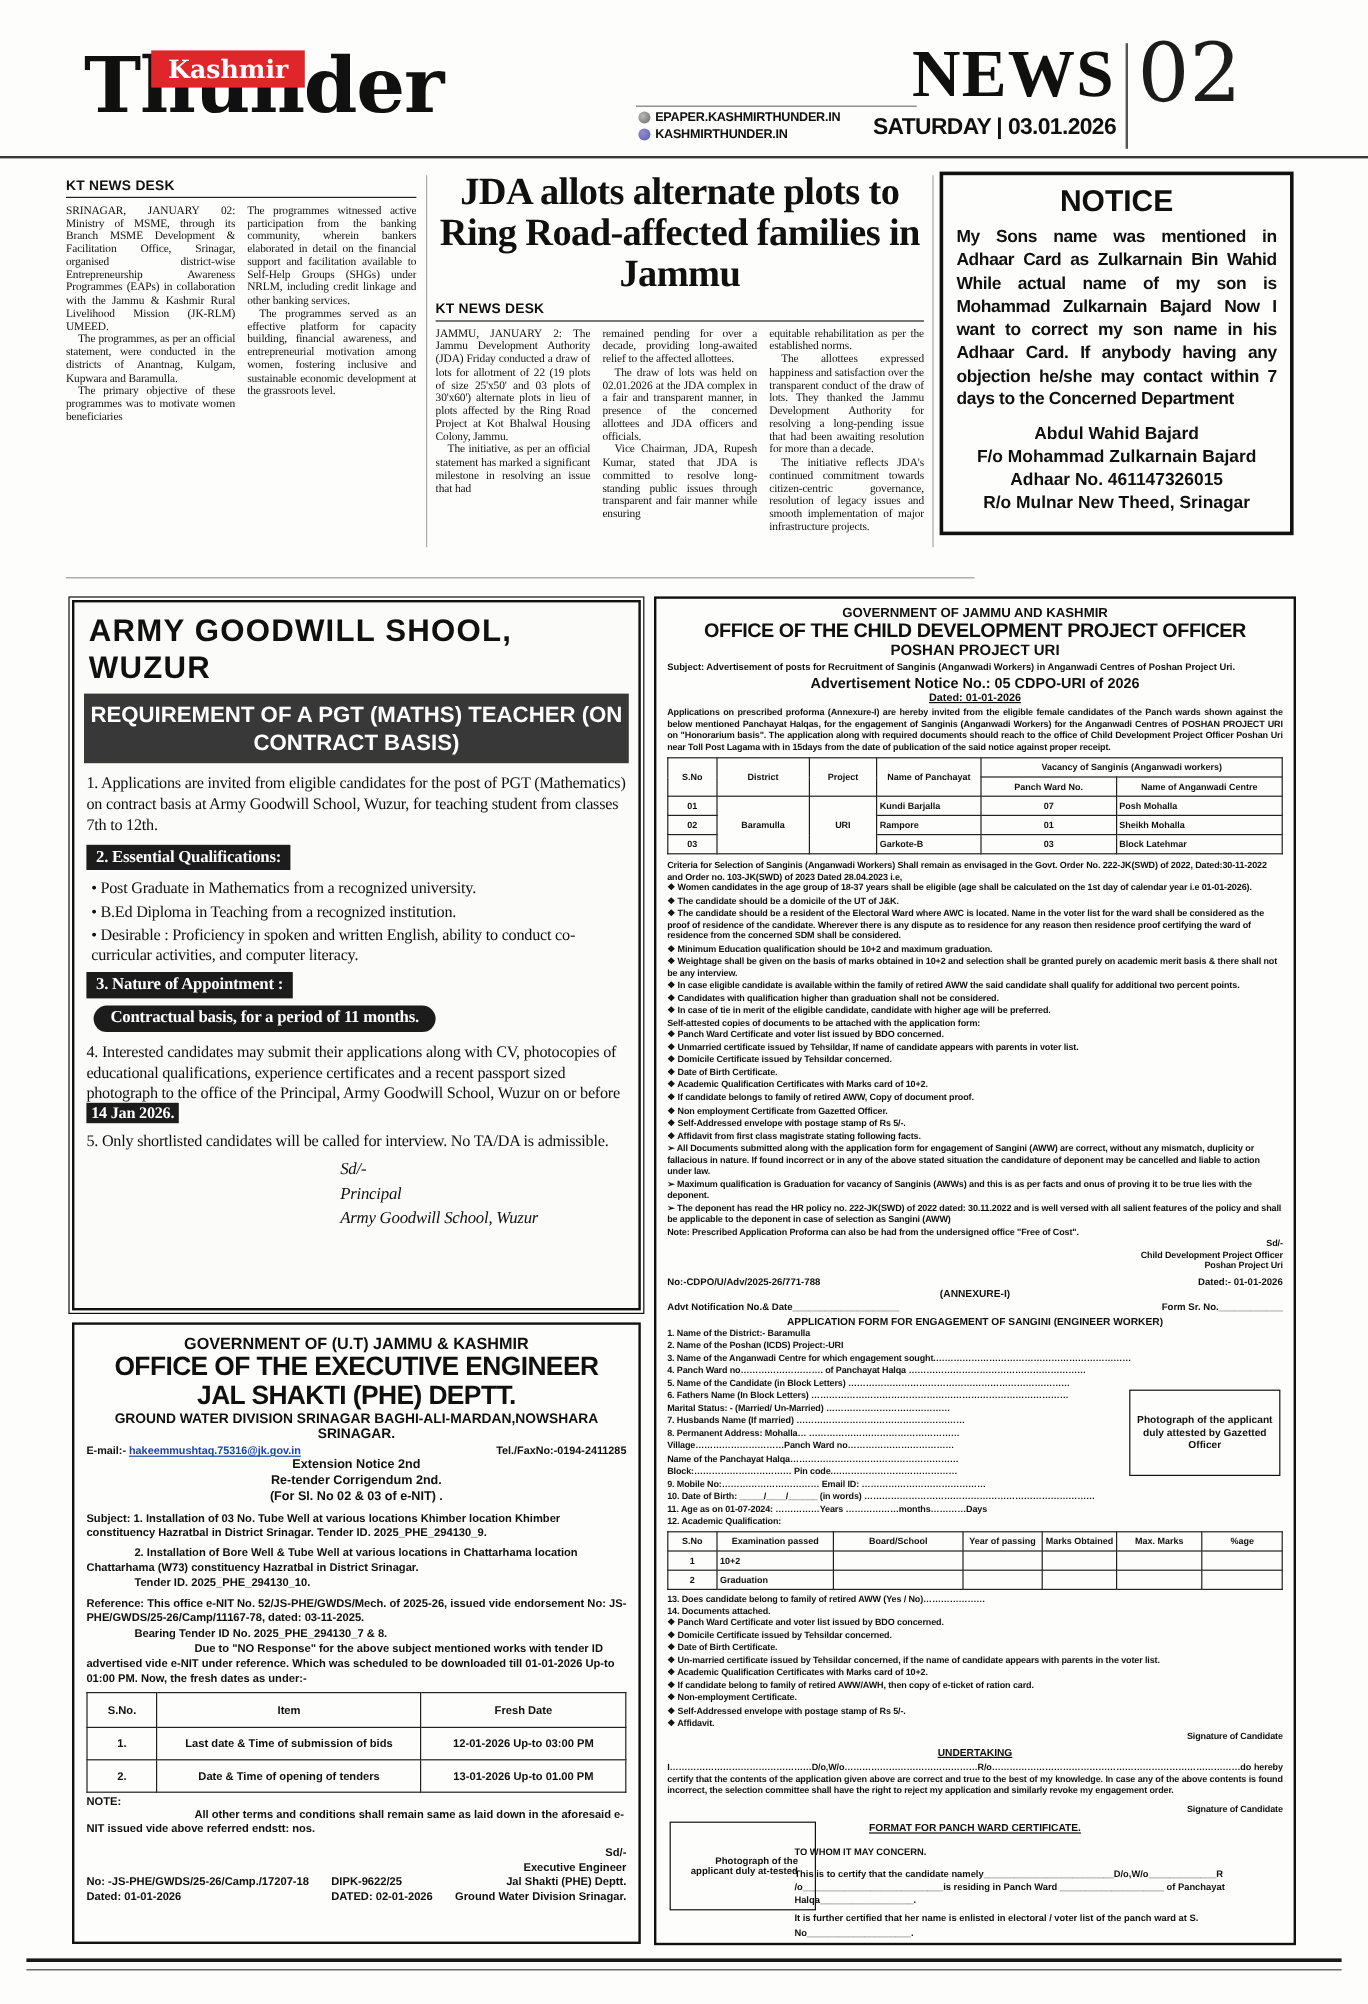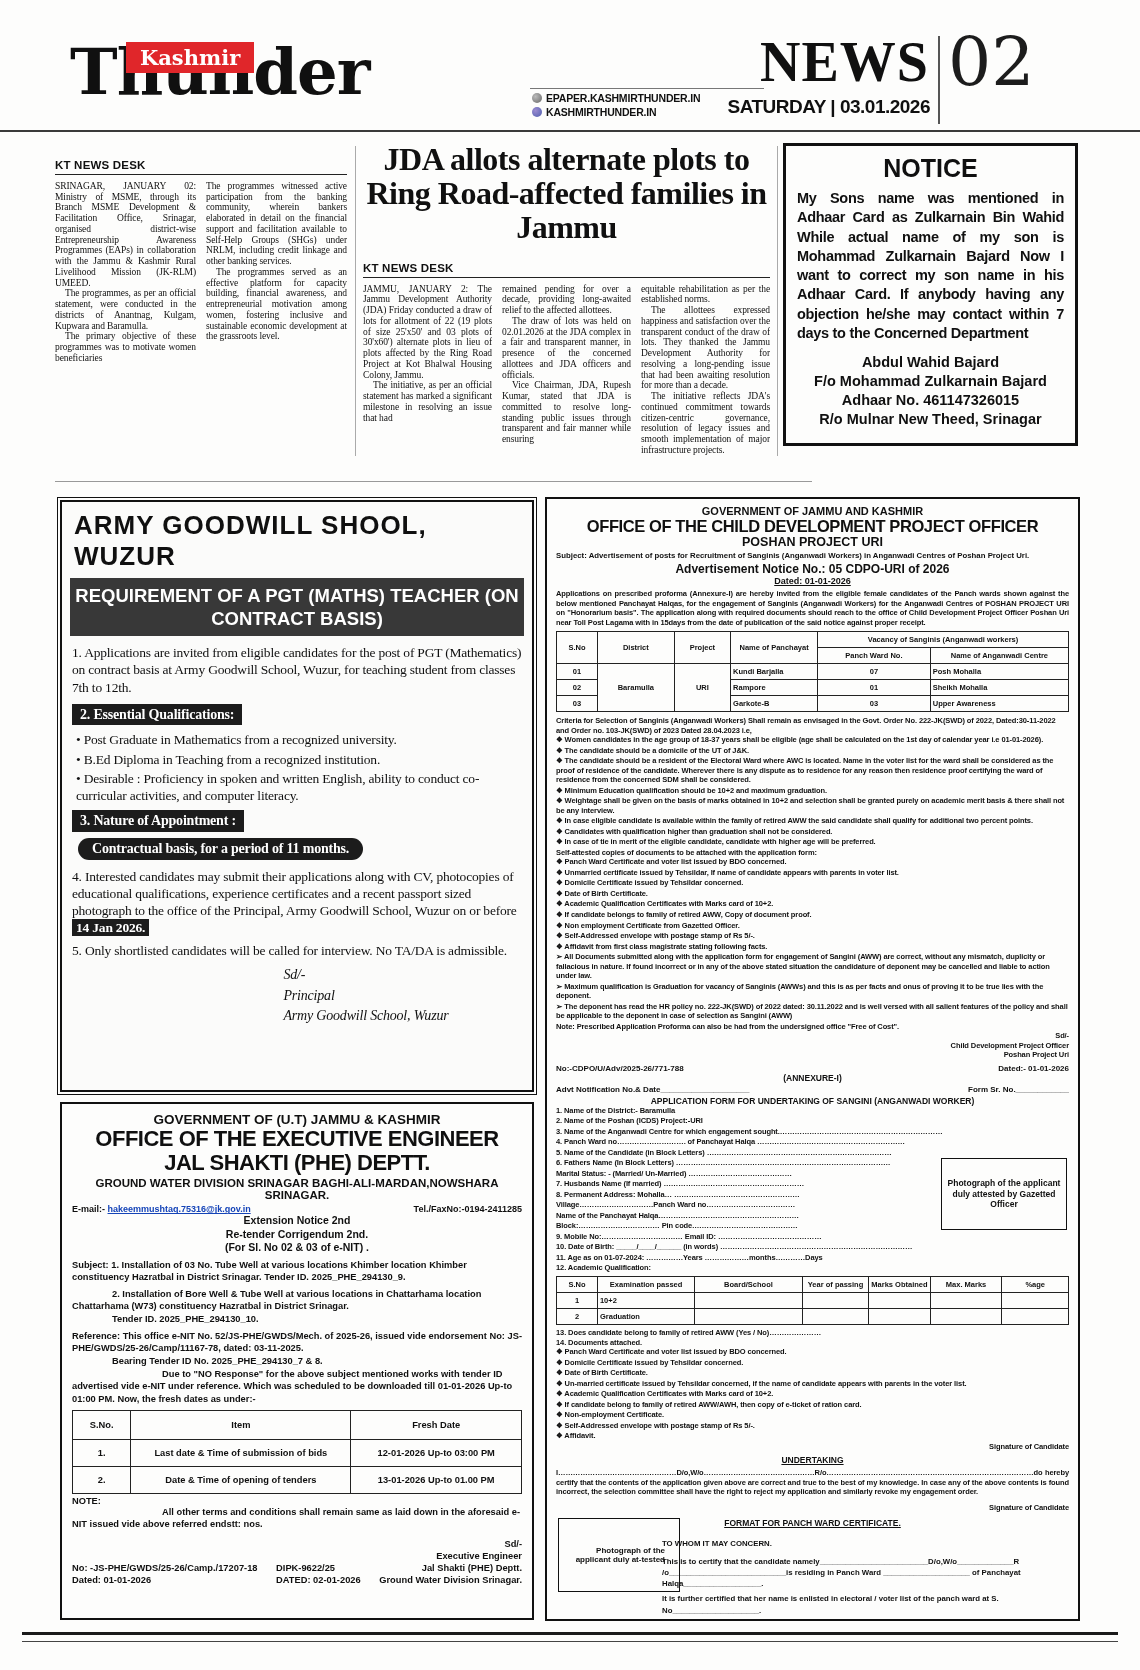--- a/index.html
+++ b/index.html
@@ -21,21 +21,21 @@
   .site-ico{width:10px;height:10px;border-radius:50%;display:inline-block;}
   .ico-epaper{background:radial-gradient(circle at 35% 35%,#bbb,#666);}
   .ico-web{background:radial-gradient(circle at 35% 35%,#9b8bd0,#4f5fae);}
   .site-label{font-size:10.5px;font-weight:700;letter-spacing:-0.2px;}
   .hdr-rule{position:absolute;left:0;top:130px;width:1140px;height:2px;background:#3a3a3a;}
 
   
   .top-sec{position:absolute;left:55px;top:142px;width:1023px;height:318px;}
   .vdiv{position:absolute;top:4px;width:1px;height:310px;background:#aaa;}
   .story-head{font-family:"Liberation Serif",serif;font-weight:700;}
-  .byline{font-size:11.5px;font-weight:700;border-bottom:1.5px solid #222;padding-bottom:3px;margin:17px 0 6px 0;letter-spacing:0.2px;}
+  .byline{font-size:11.5px;font-weight:700;border-bottom:1.5px solid #222;padding-bottom:3px;margin:7px 0 6px 0;letter-spacing:0.2px;}
   .news-cols{display:flex;gap:10px;}
   .news-col{flex:1;text-align:justify;font-family:"Liberation Serif",serif;font-size:9.5px;line-height:1.13;letter-spacing:-0.1px;overflow:hidden;}
   .news-col p{margin:0;}
   .news-col p + p{text-indent:10px;}
   .msme{position:absolute;left:0;top:0;width:292px;}
   .msme .story-head{font-size:23px;line-height:1.06;letter-spacing:-0.5px;}
   .msme .news-cols{height:250px;}
   .jda{position:absolute;left:308px;top:0;width:407px;}
   .jda .story-head{font-size:32px;line-height:1.07;text-align:center;letter-spacing:-0.5px;}
   .jda .news-cols{height:186px;}
@@ -306,21 +306,21 @@
     <tr>
       <td class="c">02</td>
       <td>Rampore</td>
       <td class="c">01</td>
       <td>Sheikh Mohalla</td>
     </tr>
     <tr>
       <td class="c">03</td>
       <td>Garkote-B</td>
       <td class="c">03</td>
-      <td>Upper Awareness</td>
+      <td>Block Latehmar</td>
     </tr>
   </tbody>
     </table>
 
   <div class="cdpo-small">Criteria for Selection of Sanginis (Anganwadi Workers) Shall remain as envisaged in the Govt. Order No. 222-JK(SWD) of 2022, Dated:30-11-2022 and Order no. 103-JK(SWD) of 2023 Dated 28.04.2023 i.e,</div>
   <div class="cdpo-small list-block">
       <div>❖   Women candidates in the age group of 18-37 years shall be eligible (age shall be calculated on the 1st day of calendar year i.e 01-01-2026).</div>
       <div>❖   The candidate should be a domicile of the UT of J&amp;K.</div>
       <div>❖   The candidate should be a resident of the Electoral Ward where AWC is located. Name in the voter list for the ward shall be considered as the proof of residence of the candidate. Wherever there is any dispute as to residence for any reason then residence proof certifying the ward of residence from the concerned SDM shall be considered.</div>
       <div>❖   Minimum Education qualification should be 10+2 and maximum graduation.</div>
@@ -355,21 +355,21 @@
 
   <div class="cdpo-refrow">
     <span>No:-CDPO/U/Adv/2025-26/771-788</span>
     <span>Dated:- 01-01-2026</span>
   </div>
   <div class="cdpo-center">(ANNEXURE-I)</div>
   <div class="cdpo-advtrow">
     <span>Advt Notification No.&amp; Date____________________</span>
     <span>Form Sr. No.____________</span>
   </div>
-  <div class="cdpo-center">APPLICATION FORM FOR UNDERTAKING OF SANGINI (ANGANWADI WORKER)</div>
+  <div class="cdpo-center">APPLICATION FORM FOR ENGAGEMENT OF SANGINI (ENGINEER WORKER)</div>
 
   <div class="form-wrap">
     <div class="cdpo-small list-block">
         <div>1.    Name of the District:-  Baramulla</div>
         <div>2.    Name of the Poshan (ICDS) Project:-URI</div>
         <div>3.    Name of the Anganwadi Centre for which engagement sought.…………………………………………………………</div>
         <div>4.    Panch Ward no……………………….   of Panchayat Halqa ……………………………………………………</div>
         <div>5.    Name of the Candidate (in Block Letters) …………………………………………………………………</div>
         <div>6.    Fathers Name (In Block Letters) ……………………………………………………………………………</div>
         <div>Marital Status: - (Married/ Un-Married) ……………………………………</div>

